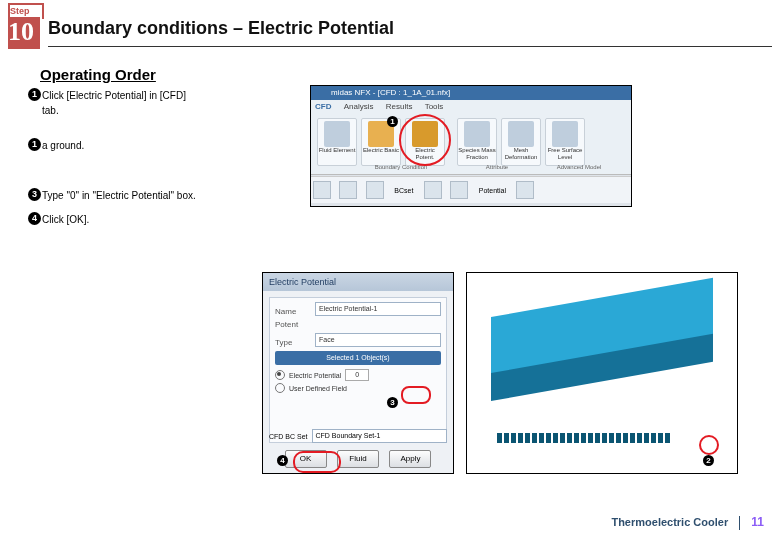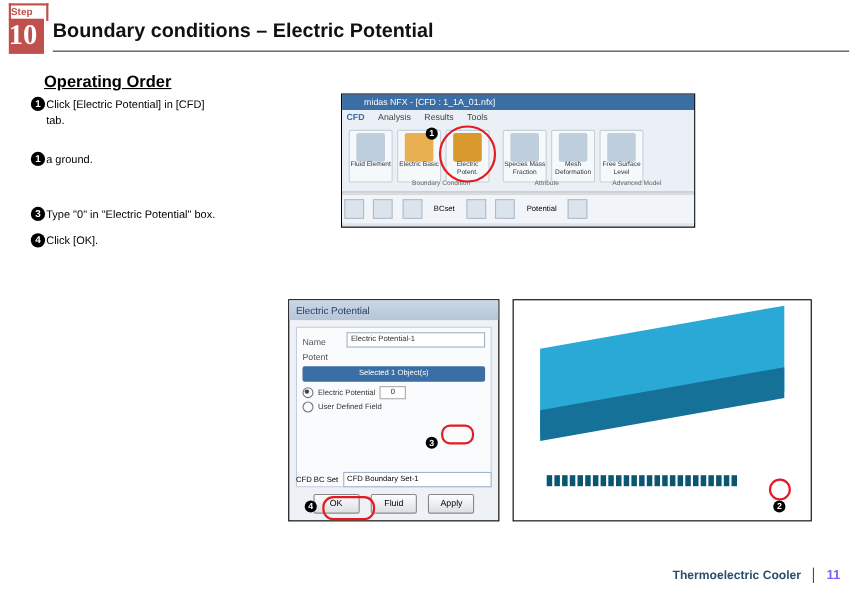--- a/index.html
+++ b/index.html
@@ -135,20 +135,24 @@
   <div class="dialog-shot">
     <div class="dlg-title">Electric Potential</div>
     <div class="dlg-body">
       <div class="fld">
           <span class="lab">Name</span>
           <span class="inp">Electric Potential-1</span>
         </div>
       <div class="fld">
           <span class="lab">Potent</span>
         </div>
+      <div class="fld">
+          <span class="lab">Type</span>
+          <span class="inp">Face</span>
+        </div>
       <div class="selbar">Selected 1 Object(s)</div>
       <div class="radio-row">
           <span class="r on"></span>
           <span>Electric Potential</span>
           <span class="tiny">0</span>
         </div>
       <div class="radio-row">
           <span class="r"></span>
           <span>User Defined Field</span>
         </div>

